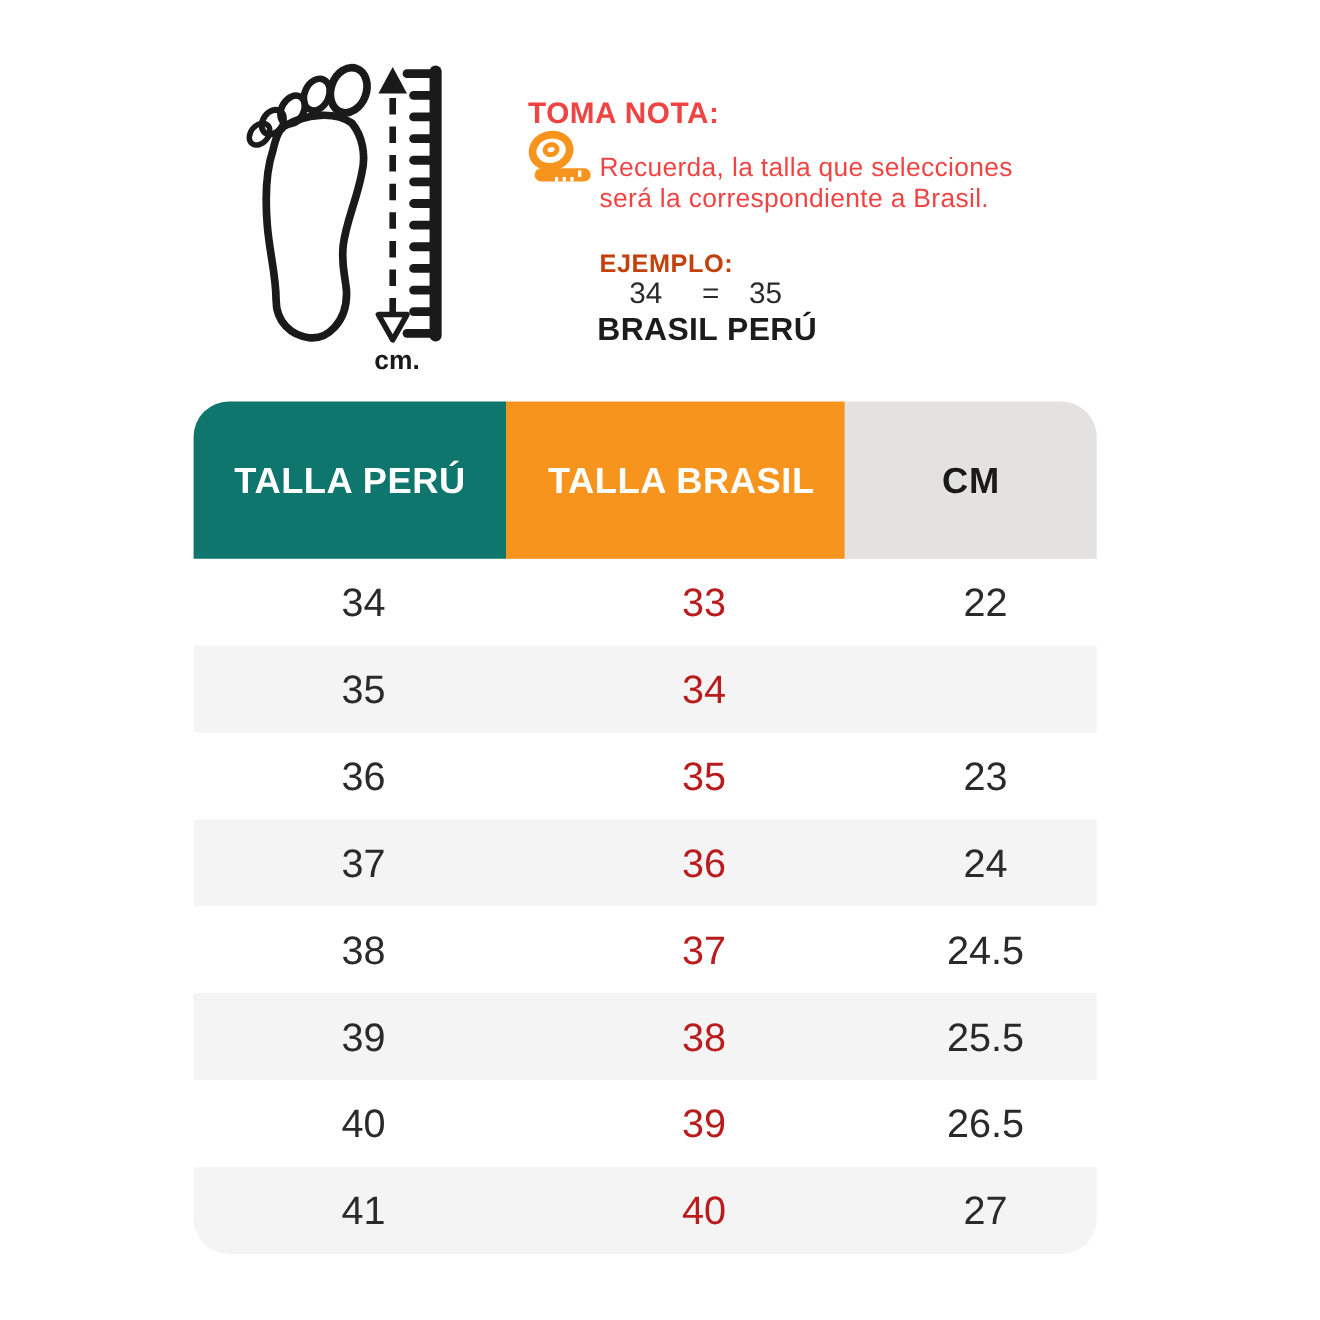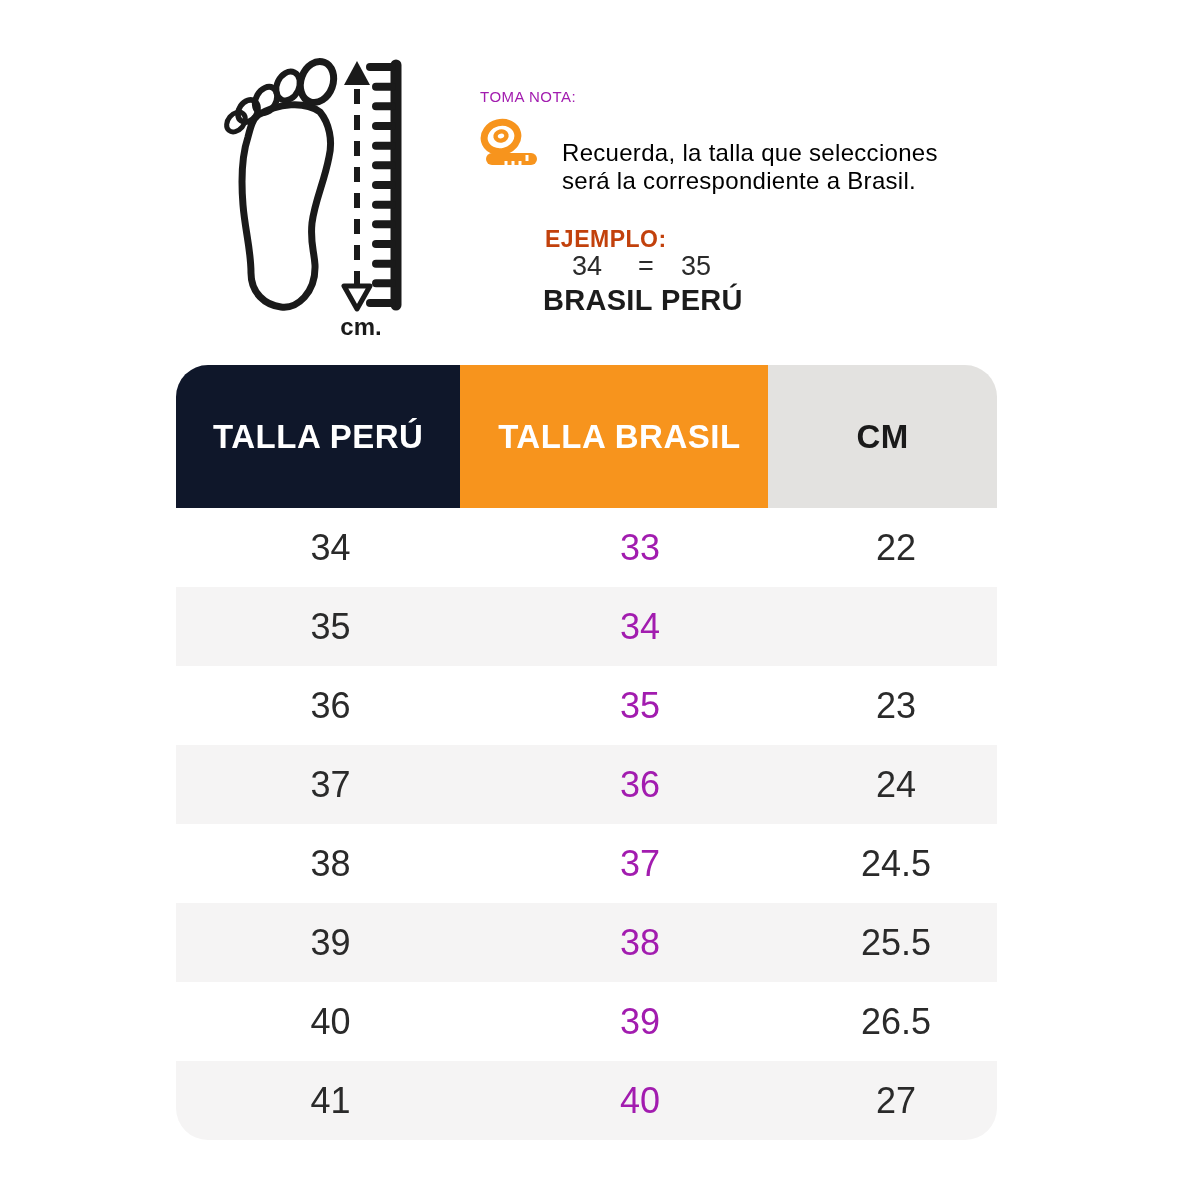--- a/index.html
+++ b/index.html
@@ -3,46 +3,46 @@
 <meta charset="utf-8">
 <style>
   html,body{margin:0;padding:0;background:#fff;}
   #canvas{position:relative;width:1200px;height:1200px;background:#ffffff;overflow:hidden;
           font-family:"Liberation Sans", sans-serif;}
 
   
   #foot-illustration{position:absolute;left:193px;top:45px;width:230px;height:300px;}
 
   
-  .note-heading{position:absolute;left:480px;top:88px;font-size:15px;font-weight:normal;
-                color:#a21caf;letter-spacing:0.5px;}
+  .note-heading{position:absolute;left:480px;top:88px;font-size:27px;font-weight:bold;
+                color:#ef4444;letter-spacing:0.5px;}
   #tape-icon{position:absolute;left:476px;top:116px;width:62px;height:56px;}
-  .note-text{position:absolute;left:562px;top:139px;font-size:24px;line-height:28px;
-             color:#000000;letter-spacing:0.3px;}
+  .note-text{position:absolute;left:545px;top:139px;font-size:24px;line-height:28px;
+             color:#ef4444;letter-spacing:0.3px;}
   .ejemplo-heading{position:absolute;left:545px;top:226px;font-size:23px;font-weight:bold;
                    color:#c2410c;letter-spacing:0.5px;}
   .ejemplo-grid{position:absolute;left:543px;top:251px;display:grid;
                 grid-template-columns:88px 30px 70px;row-gap:2px;color:#2b2b2b;}
   .ej-val{font-size:27px;text-align:center;}
   .ej-lab{font-size:29px;font-weight:bold;text-align:center;color:#1c1c1c;letter-spacing:0.3px;}
 
   
   #size-table{position:absolute;left:176px;top:365px;width:821px;}
   .thead{display:flex;height:143px;}
   .th{display:flex;align-items:center;justify-content:center;
       font-size:33px;font-weight:bold;letter-spacing:0.5px;}
-  .th-peru{width:296px;background:#0f172a;color:#ffffff;border-top-left-radius:32px;}
+  .th-peru{width:296px;background:#0f766e;color:#ffffff;border-top-left-radius:32px;}
   .th-brasil{width:310px;background:#F7941D;color:#ffffff;padding-left:10px;}
   .th-cm{width:238px;background:#E3E2E0;color:#1a1a1a;border-top-right-radius:32px;}
   .trow{display:flex;height:79px;background:#ffffff;}
   .trow.stripe{background:#F5F4F4;}
   .trow.last{border-bottom-left-radius:32px;border-bottom-right-radius:32px;}
   .td{display:flex;align-items:center;justify-content:center;font-size:36px;color:#2a2a2a;}
   .td-peru{width:309px;}
-  .td-brasil{width:310px;color:#a21caf;}
+  .td-brasil{width:310px;color:#b91c1c;}
   .td-cm{width:202px;}
 </style>
 </head>
 <body>
 
 <div id="canvas">
 
   <svg id="foot-illustration" viewBox="0 0 230 300" xmlns="http://www.w3.org/2000/svg">
 
     <g stroke="#1a1a1a" fill="none" stroke-linejoin="round" stroke-linecap="round">

